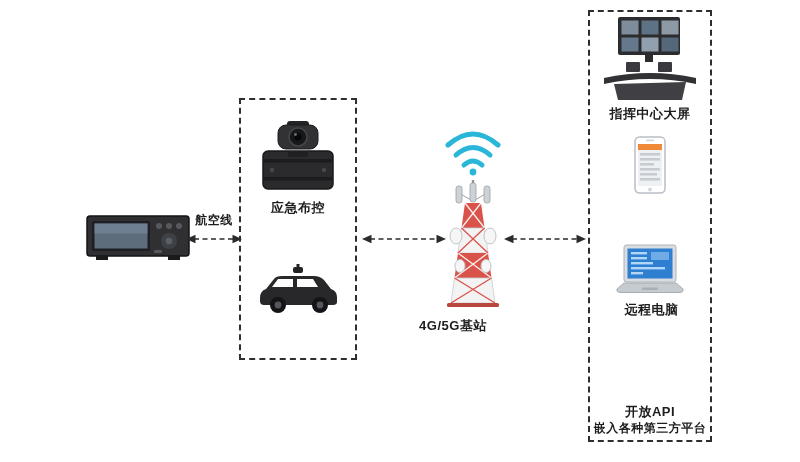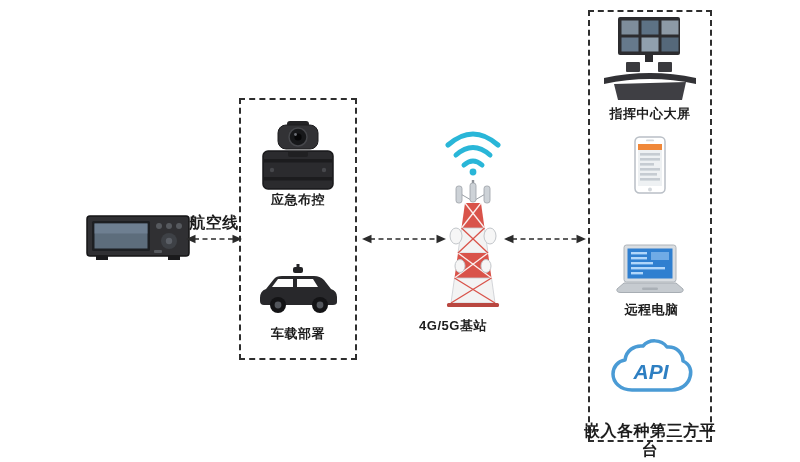--- a/index.html
+++ b/index.html
@@ -1,21 +1,21 @@
 <!DOCTYPE html>
 <html><head>
 <meta charset="utf-8">
 <style>
   * { margin:0; padding:0; box-sizing:border-box; }
   html,body { background:#ffffff; }
   body { font-family:"Liberation Sans", sans-serif; }
   .canvas { position:relative; width:800px; height:462px; background:#ffffff; overflow:hidden; }
   .abs { position:absolute; }
   .label { position:absolute; text-align:center; font-size:13px; font-weight:600; color:#1d1d1d; letter-spacing:0.5px; line-height:1.2; }
-  .label.sm { font-size:16px; }
+  .label.sm { font-size:12px; }
   .dashed-box { position:absolute; border:2px dashed #2e2e2e; background:transparent; }
   svg { display:block; }
 </style>
 </head>
 <body>
 
 <div class="canvas">
 
   <div class="abs" style="left:86px; top:212px; width:104px; height:50px">
     <svg viewBox="0 0 104 50" width="104" height="50">
@@ -53,36 +53,35 @@
       <circle cx="41" cy="17" r="3.6" fill="#060607"></circle>
       <circle cx="38.5" cy="14.5" r="1.4" fill="#6b6e74"></circle>
       <rect x="6" y="31" width="70" height="38" rx="5" fill="#2b2b2e" stroke="#19191b" stroke-width="1.5"></rect>
       <rect x="6" y="39" width="70" height="3.5" fill="#1c1c1e"></rect>
       <rect x="6" y="57" width="70" height="3.5" fill="#1c1c1e"></rect>
       <rect x="31" y="31" width="20" height="6" rx="2" fill="#202022"></rect>
       <circle cx="15" cy="50" r="2.2" fill="#47484c"></circle>
       <circle cx="67" cy="50" r="2.2" fill="#47484c"></circle>
     </svg>
   </div>
-  <div class="label" style="left:239px; top:192px; width:118px">应急布控</div>
+  <div class="label" style="left:239px; top:200px; width:118px">应急布控</div>
 
   <div class="abs" style="left:252px; top:264px; width:92px; height:54px">
     <svg viewBox="0 0 92 54" width="92" height="54">
       <rect x="44.5" y="0" width="3" height="5" fill="#232325"></rect>
       <rect x="41" y="3" width="10" height="6" rx="2" fill="#232325"></rect>
       <path d="M8 34 Q8 27 14 25 L22 15 Q24 12 30 12 L62 12 Q68 12 72 16 L79 25 Q85 27 85 33 L85 38 Q85 41 81 41 L12 41 Q8 41 8 37 Z" fill="#28282b"></path>
       <path d="M26 15 L41 15 L41 23 L20 23 Z" fill="#fdfdfd"></path>
       <path d="M45 15 L61 15 L66 23 L45 23 Z" fill="#fdfdfd"></path>
       <circle cx="26" cy="41" r="8" fill="#141416"></circle>
       <circle cx="26" cy="41" r="3.4" fill="#53565c"></circle>
       <circle cx="68" cy="41" r="8" fill="#141416"></circle>
       <circle cx="68" cy="41" r="3.4" fill="#53565c"></circle>
     </svg>
   </div>
-  <div class="label" style="left:239px; top:326px; width:118px">车载部署</div>
 
   <div class="abs" style="left:362px; top:233px">
     <svg width="84" height="12" viewBox="0 0 84 12">
       <line x1="8" y1="6" x2="76" y2="6" stroke="#2b2b2b" stroke-width="1.6" stroke-dasharray="5 3.5"></line>
       <polygon points="0,6 9.5,1.8 9.5,10.2" fill="#2b2b2b"></polygon>
       <polygon points="84,6 74.5,1.8 74.5,10.2" fill="#2b2b2b"></polygon>
     </svg>
   </div>
 
   <div class="abs" style="left:444px; top:126px; width:58px; height:50px">
@@ -186,21 +185,16 @@
         <rect x="19" y="18" width="22" height="2.4"></rect>
         <rect x="19" y="23" width="34" height="2.4"></rect>
         <rect x="19" y="28" width="12" height="2.4"></rect>
       </g>
       <path d="M5 45 L12 39 L64 39 L71 45 Q72 48.5 67 48.5 L9 48.5 Q4 48.5 5 45 Z" fill="#c6cbd0" stroke="#a7adb3"></path>
       <rect x="30" y="43.5" width="16" height="2.5" rx="1.2" fill="#aab0b6"></rect>
     </svg>
   </div>
   <div class="label" style="left:588px; top:302px; width:127px">远程电脑</div>
 
-  <div class="abs" style="left:606px; top:338px; width:90px; height:64px">
-    <svg viewBox="0 0 90 64" width="90" height="64">
-      <path d="M26 52 C14 52 7 44 7 36 C7 29 12 23 19 22 C20 13 28 7 37 8 C43 1 55 1 61 9 C70 8 77 15 77 23 C84 26 86 33 84 39 C82 47 74 52 66 52 Z" fill="#ffffff" stroke="#4a9bd5" stroke-width="3.5" stroke-linejoin="round"></path>
-      <text x="45" y="41" text-anchor="middle" font-size="21" font-weight="bold" font-style="italic" fill="#2e7fc2" font-family="Liberation Sans, sans-serif">API</text>
-    </svg>
-  </div>
+  <div class="label" style="left:588px; top:404px; width:124px">开放API</div>
   <div class="label sm" style="left:582px; top:421px; width:136px">嵌入各种第三方平台</div>
 
 </div>
 
 </body></html>

